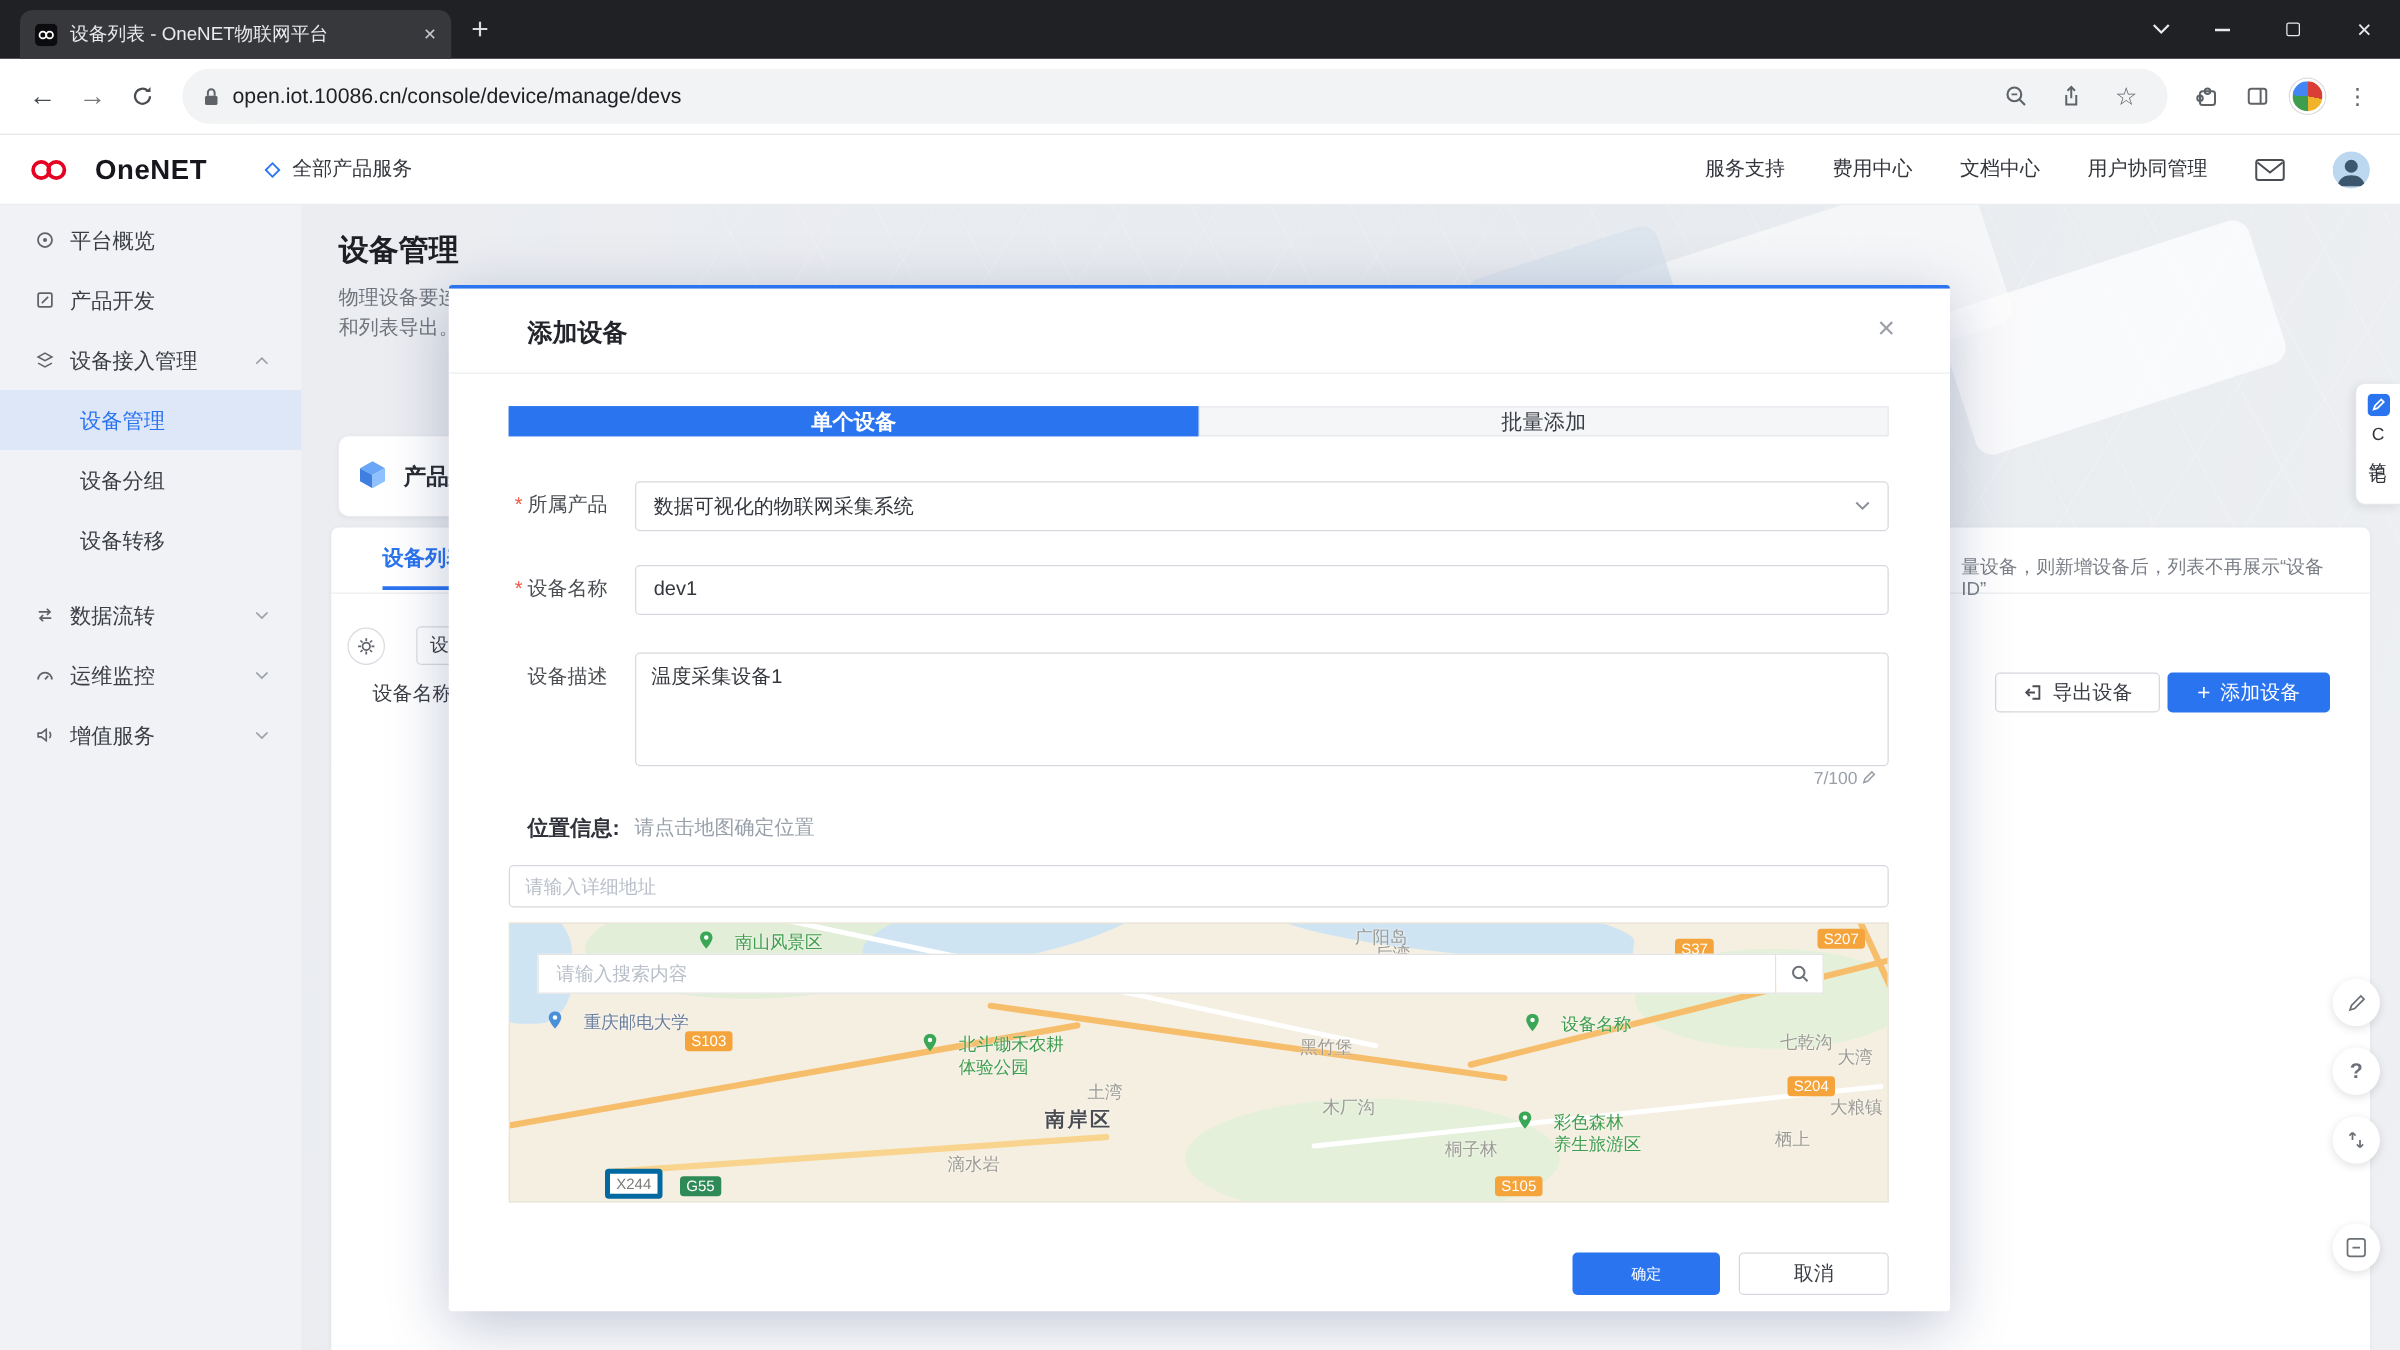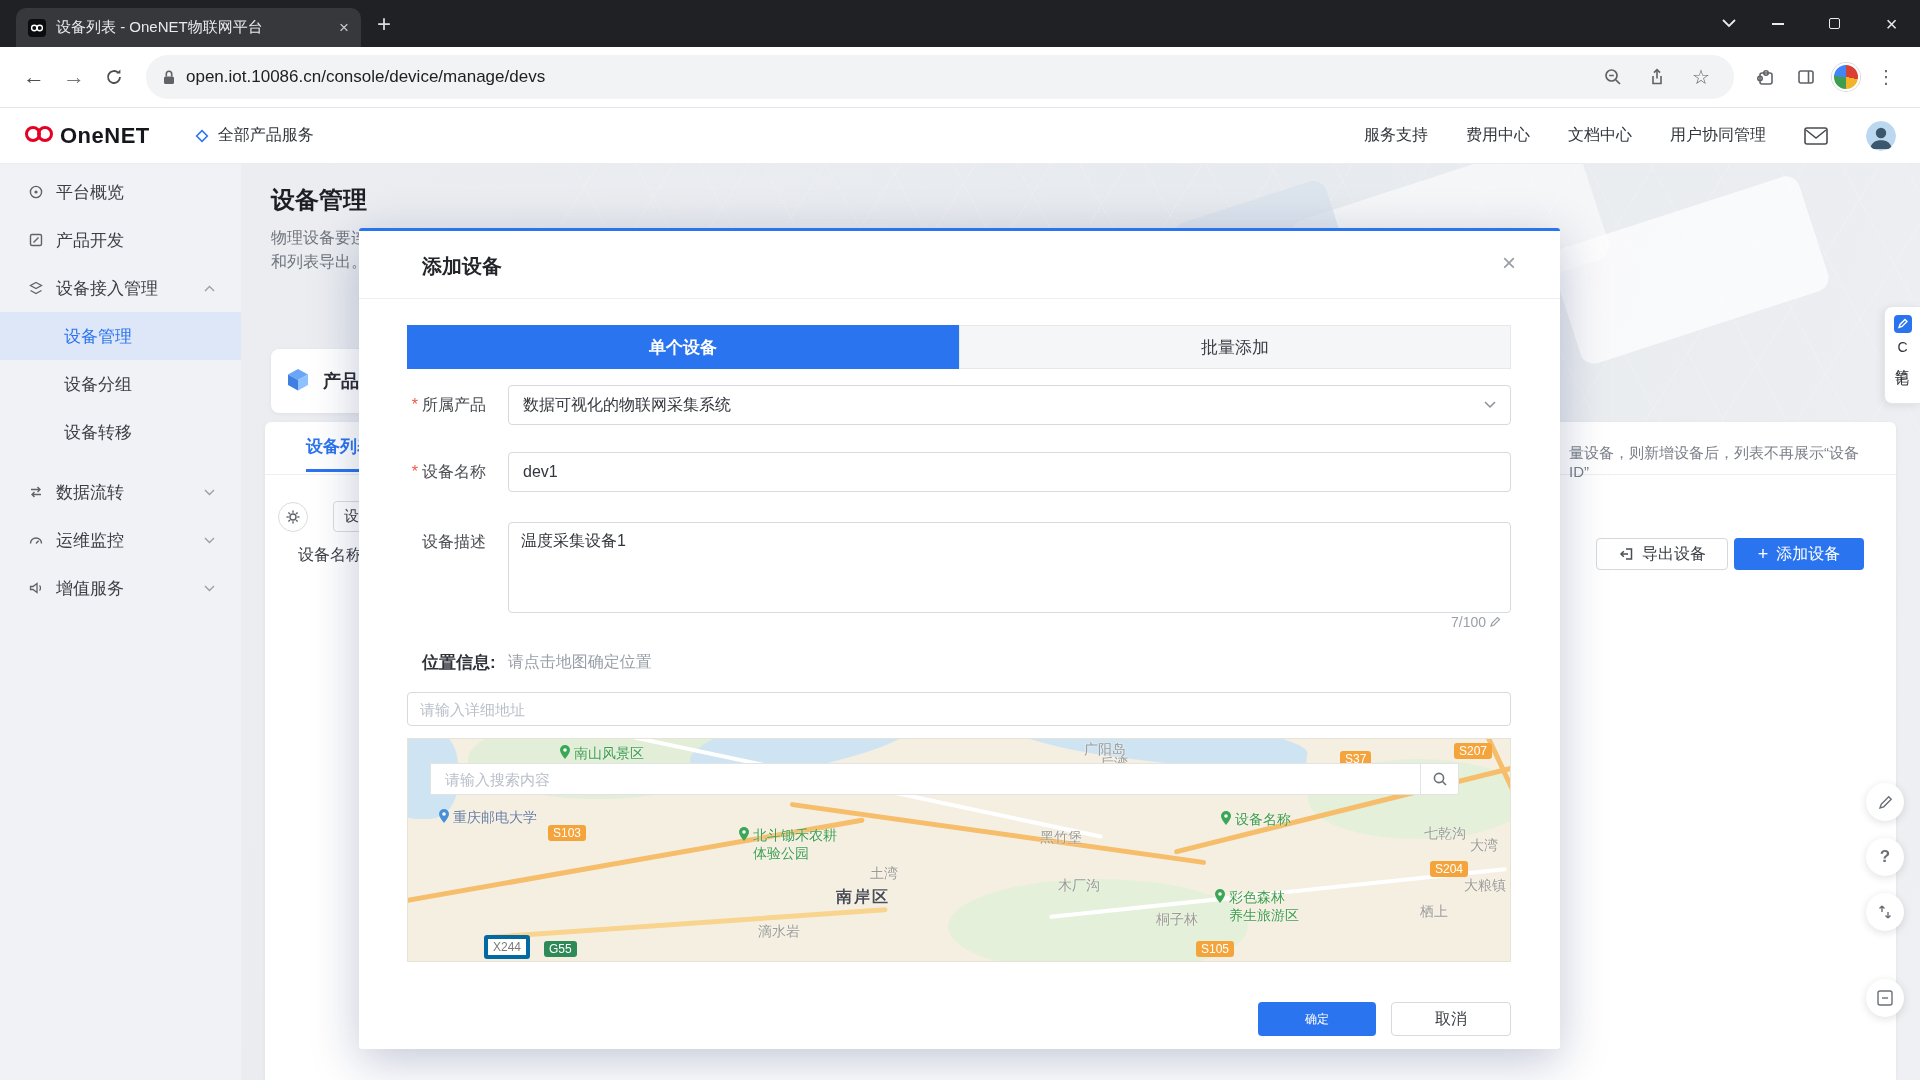--- a/index.html
+++ b/index.html
@@ -25,21 +25,21 @@
   .nav-ic.fwd{color:#74777c}
   .omnibox{flex:1;height:44px;margin:0 12px;background:#f1f3f4;border-radius:22px;display:flex;align-items:center;padding:0 16px;gap:10px}
   .url{flex:1;font-size:17px;color:#202124;white-space:nowrap;overflow:hidden}
   .ob-ic{width:34px;display:flex;justify-content:center;align-items:center;color:#5f6368;font-size:20px}
   .tb-ic{width:40px;height:40px;display:flex;align-items:center;justify-content:center;color:#5f6368;font-size:20px}
   .chrome-avatar{width:28px;height:28px;border-radius:50%;margin:0 6px;background:conic-gradient(#d93f35 0 28%,#f0b32a 28% 50%,#3f9e4d 50% 76%,#4285f4 76% 100%);border:2px solid #fff;box-shadow:0 0 0 1px #d8dadd}
   .kebab{font-size:18px}
 
   
   .site-header{position:absolute;left:0;top:108px;width:1920px;height:56px;background:#fff;border-bottom:1px solid #ecedf0;display:flex;align-items:center;padding:0 24px;z-index:20}
-  .logo{display:flex;align-items:flex-start;gap:4px}
+  .logo{display:flex;align-items:center;gap:20px}
   .logo b{font-size:22px;color:#16161d;letter-spacing:.5px}
   .prod-menu{display:flex;align-items:center;gap:8px;margin-left:44px;font-size:16px;color:#33363c}
   .hnav{margin-left:auto;display:flex;align-items:center;gap:38px;font-size:16px;color:#33363c}
   .h-avatar{width:30px;height:30px;border-radius:50%;overflow:hidden}
 
   
   .sidebar{position:absolute;left:0;top:164px;bottom:0;width:241px;background:#f1f2f5;padding-top:4px;z-index:5}
   .side-item{height:48px;display:flex;align-items:center;padding-left:28px;font-size:17px;color:#3b3e45;gap:12px}
   .side-item .chev{margin-left:auto;margin-right:26px}
   .side-item.sub{padding-left:64px}
@@ -67,21 +67,21 @@
   .right-note{position:absolute;left:1328px;top:280px;width:300px;font-size:15px;color:#7a7f87}
   .export-btn{position:absolute;left:1355px;top:374px;width:132px;height:32px;border:1px solid #d5d8dd;border-radius:4px;background:#fff;display:flex;align-items:center;justify-content:center;gap:8px;font-size:16px;color:#3b3e45}
   .add-btn{position:absolute;left:1493px;top:374px;width:130px;height:32px;border-radius:4px;background:#2b74f0;color:#fff;display:flex;align-items:center;justify-content:center;gap:8px;font-size:16px}
   .add-btn .plus{font-size:18px;line-height:1}
 
   
   .modal{position:absolute;left:359px;top:228px;width:1201px;height:821px;background:#fff;border-top:3px solid #2b74f0;border-radius:3px;box-shadow:0 12px 48px rgba(15,35,95,.25);z-index:30}
   .m-header{position:absolute;left:0;top:0;width:100%;height:68px;border-bottom:1px solid #eceef1}
   .m-title{position:absolute;left:63px;top:22px;font-size:20px;font-weight:bold;color:#23252b}
   .m-close{position:absolute;right:44px;top:20px;font-size:24px;color:#9aa0a6;line-height:1}
-  .m-tabs{position:absolute;left:48px;top:94px;width:1104px;height:44px;display:flex}
+  .m-tabs{position:absolute;left:48px;top:94px;width:1104px;height:24px;display:flex}
   .mtab{flex:1;display:flex;align-items:center;justify-content:center;font-size:17px;background:#f5f6f8;border:1px solid #e6e8eb;color:#3b3e45}
   .mtab.active{background:#2b74f0;border-color:#2b74f0;color:#fff;font-weight:bold}
   .frow{position:absolute;left:0;width:100%}
   .flabel{position:absolute;left:20px;width:107px;text-align:right;line-height:40px;font-size:16px;color:#4a4d52}
   .req{color:#f25643;margin-right:4px}
   .fctrl{position:absolute;left:149px;width:1003px;height:40px;border:1px solid #d6d9de;border-radius:4px;background:#fff;display:flex;align-items:center;padding:0 14px;font-size:16px;color:#33363c}
   .fctrl input{width:100%;border:none;outline:none;font:inherit;color:#33363c;background:transparent}
   .sel-caret{margin-left:auto}
   .fta{position:absolute;left:149px;top:0;width:1003px;height:91px;border:1px solid #d6d9de;border-radius:4px;padding:8px 12px;font:inherit;font-size:16px;color:#33363c;resize:none;outline:none}
   .counter{position:absolute;right:59px;bottom:-17px;display:flex;align-items:center;gap:3px;font-size:14px;color:#9aa0a8}
@@ -94,21 +94,21 @@
   .btn-cancel{position:absolute;left:1032px;top:771px;width:120px;height:34px;background:#fff;color:#3b3e45;border:1px solid #d6d9de;border-radius:4px;display:flex;align-items:center;justify-content:center;font-size:16px}
 
   
   .map{position:absolute;left:48px;top:507px;width:1104px;height:224px;background:#f5efe2;border:1px solid #e7e3d8;overflow:hidden}
   .marea{position:absolute;border-radius:50%}
   .mwater{position:absolute;background:#cfe4f3;border-radius:40%}
   .mroad{position:absolute;height:5px;border-radius:3px}
   .mroad.orange{background:#f6bd6b}
   .mroad.yellow{background:#f8d48e}
   .mroad.white{background:#fff;height:4px}
-  .ml{position:absolute;display:flex;align-items:flex-start;gap:3px}
+  .ml{position:absolute;display:flex;align-items:flex-start;gap:17px}
   .ml i{font-style:normal;white-space:pre-line;line-height:1.25}
   .ml.place i{font-size:14px;color:#9b9a93;text-shadow:0 0 2px #fff}
   .ml.district i{font-size:16px;font-weight:bold;color:#4a4c52;letter-spacing:2px;text-shadow:0 0 2px #fff}
   .ml.poi i{font-size:14px;color:#3f9e4d;text-shadow:0 0 2px #fff}
   .ml.edu i{font-size:14px;color:#6b7f9e;text-shadow:0 0 2px #fff}
   .rb{position:absolute;font-size:12px;line-height:1;padding:2px 5px;border-radius:3px;color:#fff;background:#f5a43c}
   .rb.green{background:#2e8b57}
   .rb.whitebg{background:#fff;color:#7b7b76;border:4px solid #0369a1}
   .msearch{position:absolute;left:22px;top:24px;width:991px;height:32px;background:#fff;border:1px solid #e3e3e3;display:flex;align-items:center;z-index:6}
   .msearch input{flex:1;border:none;outline:none;font:inherit;font-size:15px;padding:0 14px;background:transparent}

